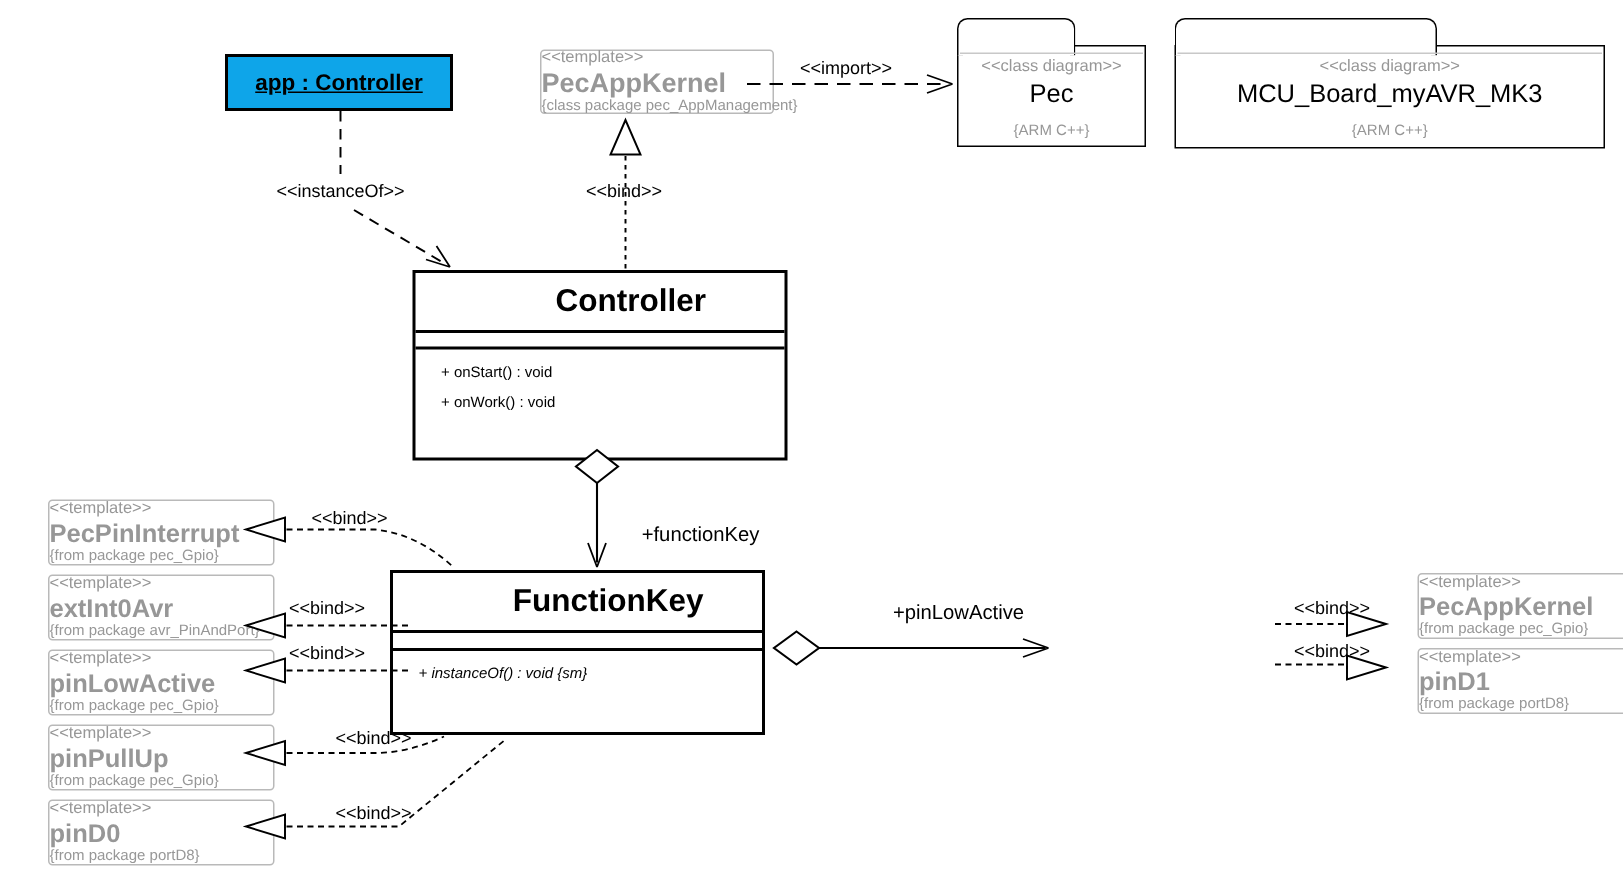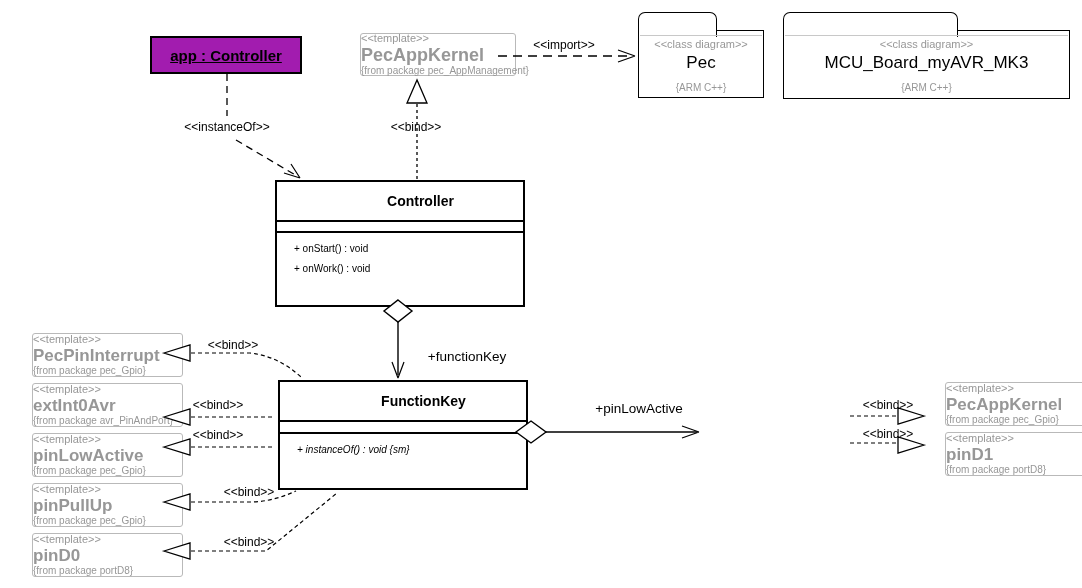--- a/index.html
+++ b/index.html
@@ -9,27 +9,27 @@
     --divider:#c8c8c8;
     --canvas:#ffffff;
   }
   html,body{margin:0;padding:0;background:#fff;}
   #canvas{
     position:relative;width:1082px;height:588px;background:var(--canvas);
     font-family:"Liberation Sans", sans-serif;color:#000;overflow:hidden;
   }
   
   .cls{position:absolute;border:2px solid var(--line);background:#fff;box-sizing:border-box;}
-  .cls-title{display:flex;align-items:center;justify-content:center;font-weight:bold;font-size:14px;padding-left:41px;}
+  .cls-title{display:flex;align-items:center;justify-content:center;font-weight:bold;font-size:21px;padding-left:41px;}
   .cls-sep{border-top:2px solid var(--line);}
   .cls-ops{font-size:10px;line-height:20px;padding:6px 0 0 17px;}
   .italic{font-style:italic;}
   .simple-title{display:flex;align-items:center;justify-content:center;height:100%;font-weight:bold;font-size:17px;}
   
-  .inst{position:absolute;border:2px solid var(--line);background:#a21caf;box-sizing:border-box;
+  .inst{position:absolute;border:2px solid var(--line);background:#0ea5e9;box-sizing:border-box;
         display:flex;align-items:center;justify-content:center;font-weight:bold;font-size:15px;}
   .inst span{text-decoration:underline;}
   
   .tpl{position:absolute;border:1px solid var(--muted_border);border-radius:3px;background:#fff;
        box-sizing:border-box;color:var(--muted_text);display:flex;flex-direction:column;
        justify-content:center;line-height:1;margin-left:20px;}
   .tpl-stereo{font-size:11px;margin-bottom:2px;white-space:nowrap;}
   .tpl-name{font-size:17px;font-weight:bold;white-space:nowrap;}
   .tpl-name.big{font-size:18px;}
   .tpl-from{font-size:10px;margin-top:2px;white-space:nowrap;width:max-content;}
@@ -54,21 +54,21 @@
 
 <div id="canvas">
 
   <div class="inst" style="left:150px;top:36px;width:152px;height:38px">
     <span>app : Controller</span>
   </div>
 
   <div class="tpl" style="left:340px;top:33px;width:156px;height:43px">
     <div class="tpl-stereo">&lt;&lt;template&gt;&gt;</div>
     <div class="tpl-name big">PecAppKernel</div>
-    <div class="tpl-from">{from package pec_AppManagement}</div>
+    <div class="tpl-from">{class package pec_AppManagement}</div>
   </div>
 
   <div>
     <div class="pkg-body" style="left:638px;top:30px;width:126px;height:68px"></div>
     <div class="pkg-tab" style="left:638px;top:12px;width:79px;height:25px"></div>
     <div class="pkg-divider" style="left:640px;top:35px;width:122px"></div>
     <div class="pkg-stereo" style="left:638px;top:38px;width:126px">&lt;&lt;class diagram&gt;&gt;</div>
     <div class="pkg-name" style="left:638px;top:53px;width:126px">Pec</div>
     <div class="pkg-tag" style="left:638px;top:82px;width:126px">{ARM C++}</div>
   </div>
@@ -84,21 +84,21 @@
 
   <div class="cls" style="left:275px;top:180px;width:250px;height:127px">
     <div class="cls-title" style="height:38px">Controller</div>
     <div class="cls-sep" style="height:9px"></div>
     <div class="cls-sep cls-ops">
       <div>+ onStart() : void</div>
       <div>+ onWork() : void</div>
     </div>
   </div>
 
-  <div class="cls" style="left:278px;top:380px;width:250px;height:110px">
+  <div class="cls" style="left:260px;top:380px;width:250px;height:110px">
     <div class="cls-title" style="height:38px">FunctionKey</div>
     <div class="cls-sep" style="height:10px"></div>
     <div class="cls-sep cls-ops">
       <div class="italic">+ instanceOf() : void {sm}</div>
     </div>
   </div>
 
 
   <div class="tpl" style="left:12px;top:333px;width:151px;height:44px">
     <div class="tpl-stereo">&lt;&lt;template&gt;&gt;</div>

